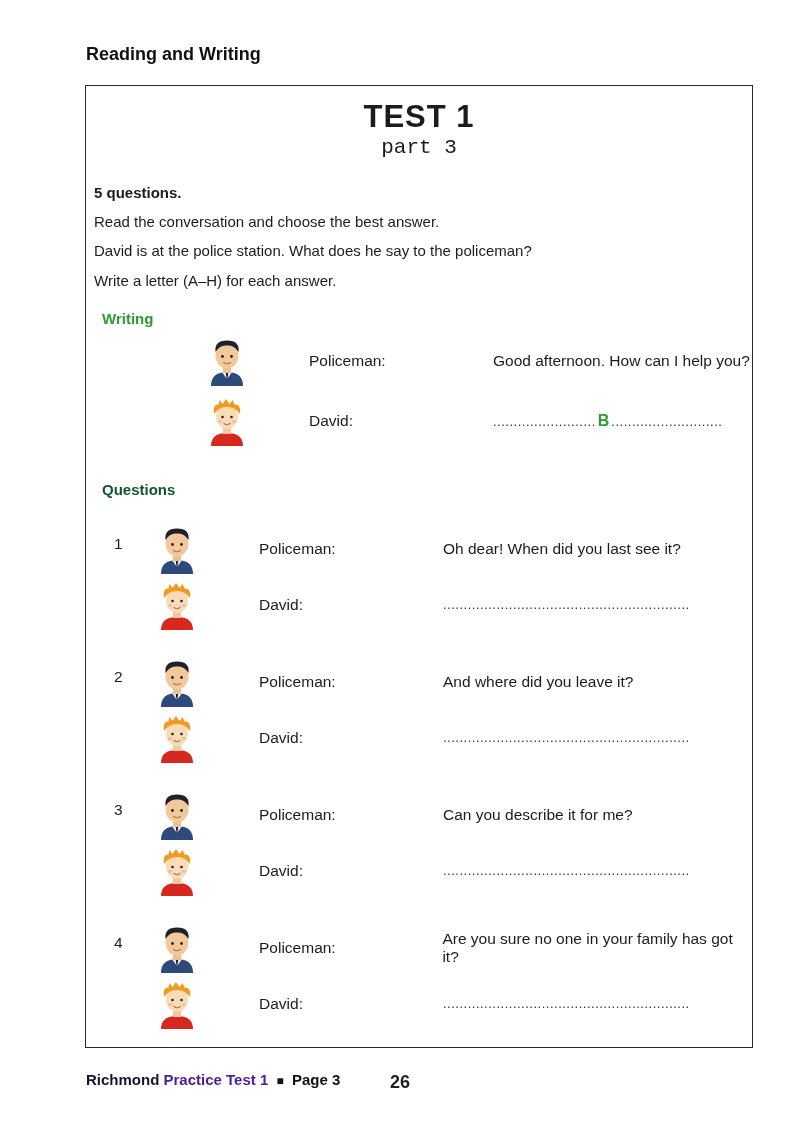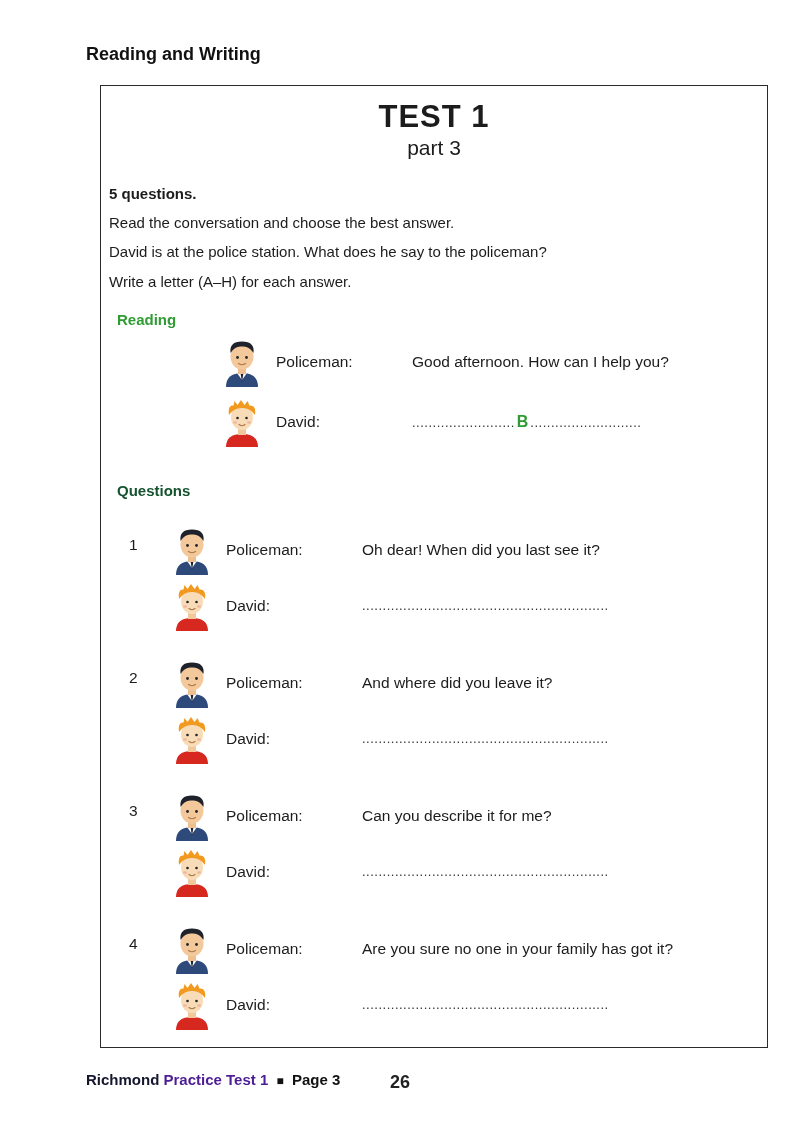--- a/index.html
+++ b/index.html
@@ -12,39 +12,39 @@
     position: relative;
     overflow: hidden;
   }
 
   .page-header {
     position: absolute; top: 44px; left: 86px;
     font-size: 18px; font-weight: bold; color:#111;
   }
 
   .test-box {
-    position: absolute; top: 85px; left: 100px;
+    position: absolute; top: 85px; left: 85px;
     width: 668px; height: 963px;
     border: 1.6px solid #2a2a2a;
     background: #fff;
     overflow: hidden;
   }
 
   .test-title { text-align: center; margin-top: 13px; font-size: 31px; font-weight: bold; letter-spacing: 1px; }
-  .test-subtitle { text-align: center; font-size: 21px; margin-top: 1px; }
+  .test-subtitle { text-align: center; font-size: 21px; margin-top: 1px; font-family: Liberation Mono, monospace; }
 
   .intro { margin: 25px 20px 0 8px; font-size: 15px; }
   .q-count { font-weight: bold; margin-bottom: 11px; }
   .instr-line { margin: 0 0 9px 0; line-height: 1.35; }
 
   .example-heading { color: #2f9b33; font-weight: bold; font-size: 15px; margin: 19px 0 0 16px; }
   .questions-heading { color: #14532d; font-weight: bold; font-size: 15px; margin: 34px 0 0 16px; }
 
   .conv { margin-left: 120px; margin-top: 4px; }
-  .conv-row { display: flex; align-items: center; margin-top: 8px; min-height: 52px; }
+  .conv-row { display: flex; align-items: center; margin-top: 8px; min-height: 52px; gap: 48px; }
   .avatar { width: 42px; height: 50px; flex: 0 0 42px; margin-right: 13px; }
   .speaker { width: 136px; font-size: 15.5px; }
   .line { font-size: 15.5px; }
   .dots { font-size: 13px; letter-spacing: 0.5px; color:#333; }
   .answer-letter { color: #2f9b33; font-size: 16px; font-weight: bold; padding: 0 2px; }
 
   .qblock { display: flex; margin-left: 28px; margin-top: 21px; }
   .qnum { width: 42px; font-size: 15.5px; padding-top: 16px; }
   .qrows { flex: 1; }
   .qrows .conv-row { margin-top: 4px; }
@@ -100,21 +100,21 @@
   <div class="test-title">TEST 1</div>
   <div class="test-subtitle">part 3</div>
 
   <div class="intro">
     <div class="q-count">5 questions.</div>
     <div class="instr-line">Read the conversation and choose the best answer.</div>
     <div class="instr-line">David is at the police station. What does he say to the policeman?</div>
     <div class="instr-line">Write a letter (A–H) for each answer.</div>
   </div>
 
-  <div class="example-heading">Reading</div>
+  <div class="example-heading">Writing</div>
 
   <div class="conv">
     <div class="conv-row">
       <svg class="avatar" viewBox="0 0 42 50">
           <use href="#policeman-avatar-shape"></use>
         </svg>
       <div class="speaker">Policeman:</div>
       <div class="line">Good afternoon. How can I help you?</div>
     </div>
     <div class="conv-row">

